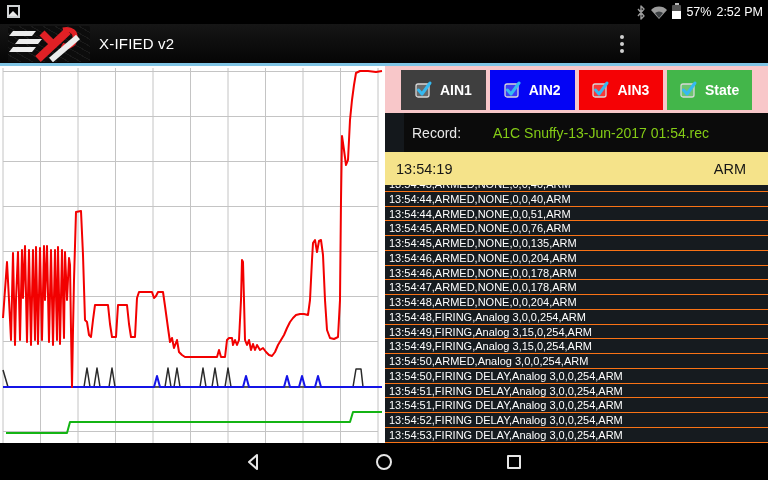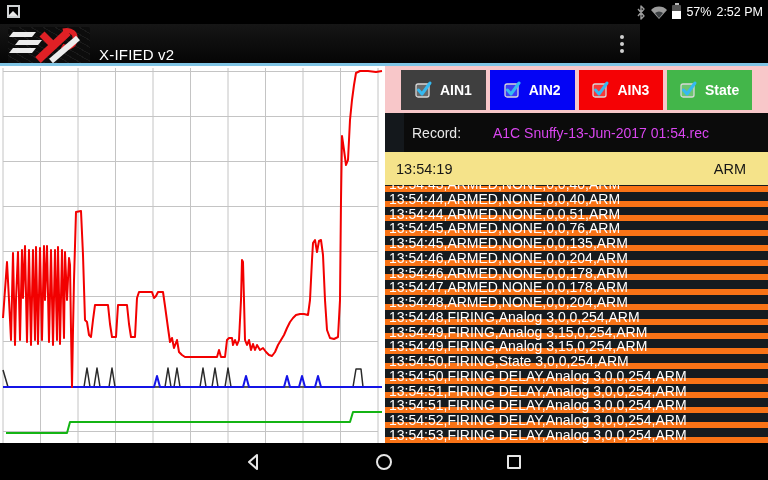--- a/index.html
+++ b/index.html
@@ -15,21 +15,21 @@
   .sb-text { color:#fff; font-size:12.5px; }
   .shot-icon { width:13px; height:13px; border:2px solid #cfd2d4; position:relative; background:#000; }
   .shot-icon::after { content:""; position:absolute; left:0; bottom:0; width:0; height:0;
                       border-left:5px solid transparent; border-right:5px solid transparent; border-bottom:5px solid #e8e8e8; margin-left:-1px; }
   .batt { width:9px; height:14px; background:#555; border-radius:1px; position:relative; }
   .batt::before { content:""; position:absolute; top:-2px; left:2.5px; width:4px; height:2px; background:#bbb; }
   .batt-fill { position:absolute; bottom:0; left:0; width:100%; height:60%; background:#fff; }
 
   
   .app-bar { position:absolute; top:24px; left:0; width:640px; height:39px;
-             background:linear-gradient(#161616,#050505); display:flex; align-items:flex-end; }
+             background:linear-gradient(#161616,#050505); display:flex; align-items:center; }
   .logo { width:82px; height:36px; margin-left:8px; background:#0c0c0c;
           background-image:repeating-linear-gradient(30deg, rgba(255,255,255,.06) 0 1px, transparent 1px 6px);
           border-radius:2px; flex:none; }
   .app-title { color:#fff; font-size:15px; margin-left:9px; letter-spacing:.2px; }
   .overflow { position:absolute; right:16px; top:50%; transform:translateY(-50%); display:flex; flex-direction:column; gap:3px; cursor:pointer; }
   .overflow i { width:4px; height:4px; border-radius:50%; background:#d0d0d0; display:block; }
   .accent-line { position:absolute; top:63px; left:0; width:768px; height:3px; background:#7fc4e4; }
 
   
   .content { position:absolute; top:66px; left:0; width:768px; height:377px; display:flex; }
@@ -38,30 +38,30 @@
 
   .channel-row { height:47px; background:#f8c7c9; display:flex; align-items:center; padding:3px 16px; gap:4px; flex:none; }
   .chan { flex:1; height:40px; display:flex; align-items:center; justify-content:center; gap:7px; cursor:pointer; }
   .chan-label { color:#fff; font-size:14px; font-weight:bold; }
   .cb { width:18px; height:16px; display:inline-block; position:relative; top:-1px; }
   .cbbox { fill:rgba(255,255,255,.22); stroke:#d8d8d8; stroke-width:1.3; }
   .cbcheck { fill:none; stroke:#35b9f1; stroke-width:3; stroke-linecap:round; stroke-linejoin:round; }
 
   .record-row { height:39px; background:#0b0b0b; position:relative; display:flex; align-items:center; flex:none;margin-left:19px; }
   .record-label { position:absolute; left:8px; color:#e8e8e8; font-size:14px; }
-  .record-value { width:100%; text-align:center; color:#d946ef; font-size:14px; padding-left:30px; }
+  .record-value { width:100%; text-align:center; color:#84cc16; font-size:14px; padding-left:30px; }
 
   .event-row { height:33px; background:#f5e38a; display:flex; align-items:center; justify-content:space-between;
                padding:0 22px 0 11px; flex:none; }
   .event-time, .event-state { color:#151515; font-size:14.5px; }
 
   .log-list { flex:1; background:#14181c; overflow:hidden; }
   .log-scroller { margin-top:-8px; }
-  .logrow { height:14.75px; line-height:14.6px; color:#fff; font-size:14px; padding-left:4px;
-            border-bottom:6px solid #f97316; background:#161b1f; white-space:nowrap; cursor:default; }
+  .logrow { height:14.75px; line-height:14.6px; color:#fff; font-size:11px; padding-left:4px;
+            border-bottom:1px solid #f97316; background:#161b1f; white-space:nowrap; cursor:default; }
 
   
   .nav-bar { position:absolute; left:0; top:443px; width:768px; height:37px; background:#000;
              display:flex; align-items:center; justify-content:center; gap:110px; }
   .nav-ic { width:20px; height:20px; cursor:pointer; }
   .nav-ic * { fill:none; stroke:#e6e6e6; stroke-width:2; stroke-linejoin:round; }
 </style>
 </head>
 <body>
 
@@ -188,21 +188,21 @@
             <div class="logrow">13:54:44,ARMED,NONE,0,0,51,ARM</div>
             <div class="logrow">13:54:45,ARMED,NONE,0,0,76,ARM</div>
             <div class="logrow">13:54:45,ARMED,NONE,0,0,135,ARM</div>
             <div class="logrow">13:54:46,ARMED,NONE,0,0,204,ARM</div>
             <div class="logrow">13:54:46,ARMED,NONE,0,0,178,ARM</div>
             <div class="logrow">13:54:47,ARMED,NONE,0,0,178,ARM</div>
             <div class="logrow">13:54:48,ARMED,NONE,0,0,204,ARM</div>
             <div class="logrow">13:54:48,FIRING,Analog 3,0,0,254,ARM</div>
             <div class="logrow">13:54:49,FIRING,Analog 3,15,0,254,ARM</div>
             <div class="logrow">13:54:49,FIRING,Analog 3,15,0,254,ARM</div>
-            <div class="logrow">13:54:50,FIRING,State 3,0,0,254,ARM</div>
+            <div class="logrow">13:54:50,ARMED,Analog 3,0,0,254,ARM</div>
             <div class="logrow">13:54:50,FIRING DELAY,Analog 3,0,0,254,ARM</div>
             <div class="logrow">13:54:51,FIRING DELAY,Analog 3,0,0,254,ARM</div>
             <div class="logrow">13:54:51,FIRING DELAY,Analog 3,0,0,254,ARM</div>
             <div class="logrow">13:54:52,FIRING DELAY,Analog 3,0,0,254,ARM</div>
             <div class="logrow">13:54:53,FIRING DELAY,Analog 3,0,0,254,ARM</div>
           </div>
       </div>
     </div>
   </div>
 

